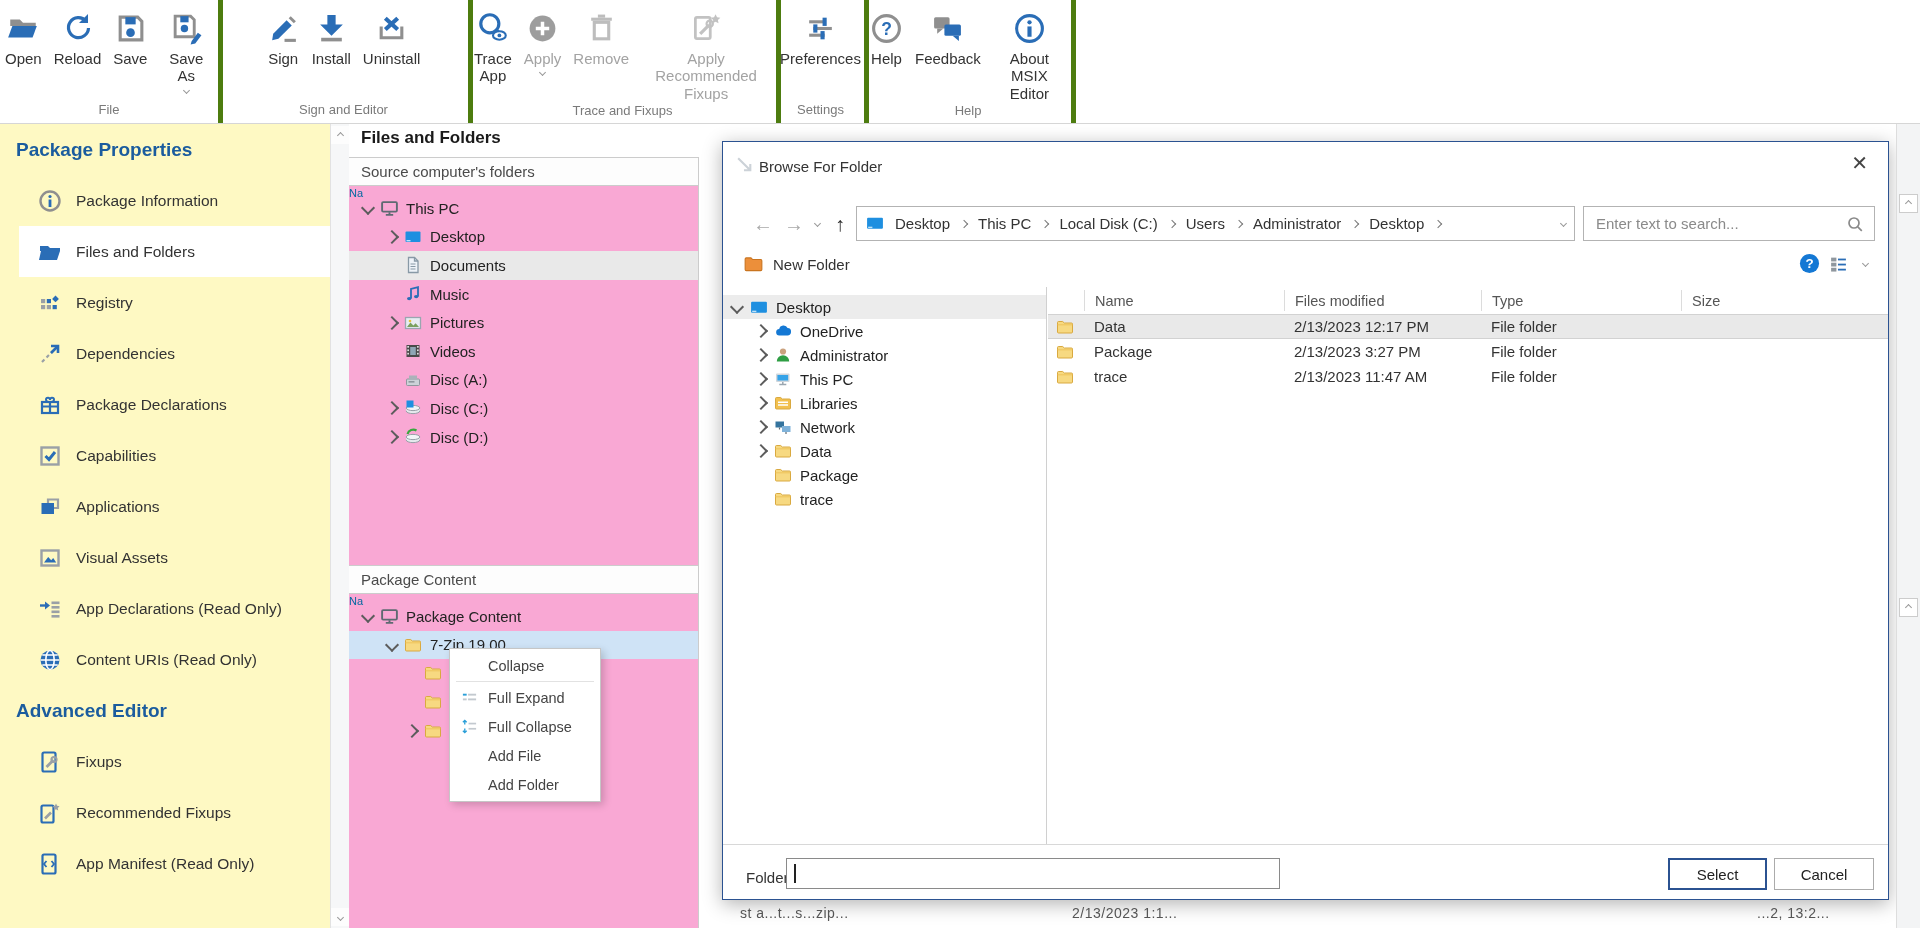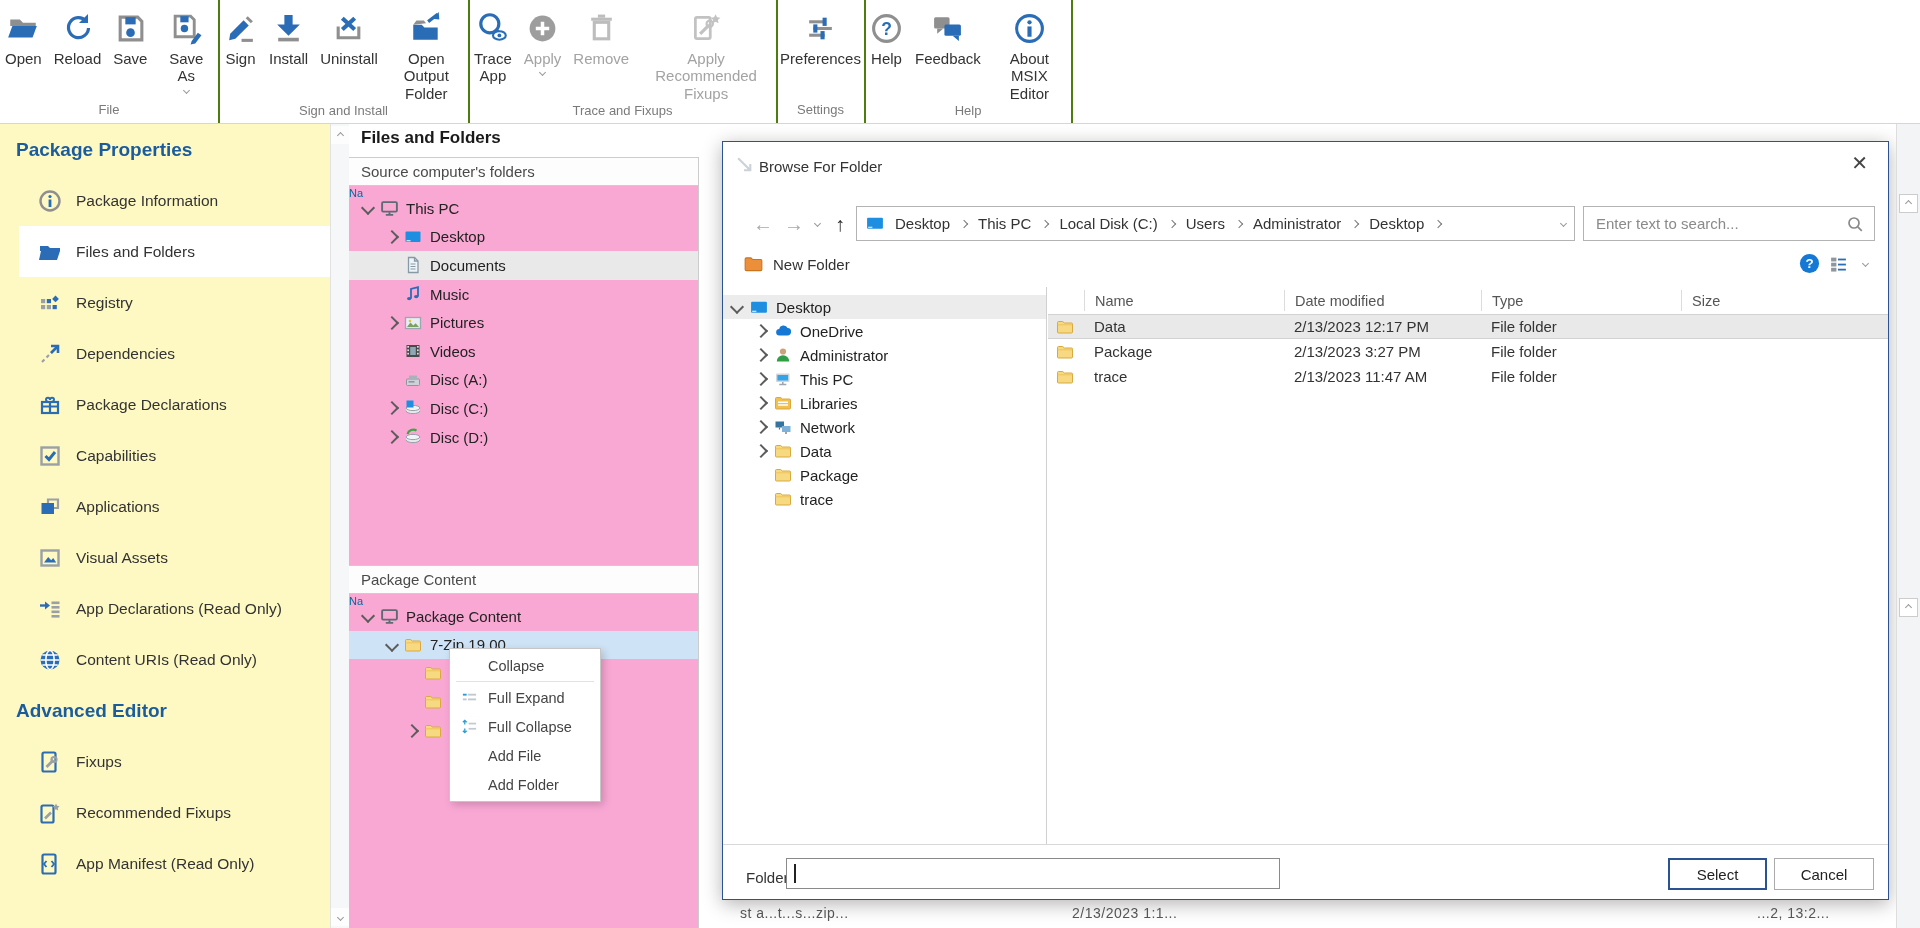--- a/index.html
+++ b/index.html
@@ -11,21 +11,21 @@
 
   
   .cv{display:inline-block;width:8px;height:8px;border-right:2px solid #5c5c5c;border-bottom:2px solid #5c5c5c;
       transform:rotate(-45deg);}
   .cv.down{transform:rotate(45deg);}
   .cv.s{width:5px;height:5px;border-width:1.5px;border-color:#777;}
   .cv.xs{width:4px;height:4px;border-width:1.5px;border-color:#999;}
 
   
   #ribbon{position:absolute;left:0;top:0;width:1920px;height:123px;background:#fff;border-bottom:1px solid #d6d6d6;}
-  .rgroup{position:absolute;top:0;height:123px;border-right:2px solid #4d7c0f;display:flex;flex-direction:column;}
+  .rgroup{position:absolute;top:0;height:123px;border-right:5px solid #4d7c0f;display:flex;flex-direction:column;}
   .rbtns{flex:1;display:flex;justify-content:center;align-items:flex-start;gap:2px;padding-top:7px;}
   .rbtn{display:flex;flex-direction:column;align-items:center;border:none;background:transparent;
         font-size:15px;color:#333;padding:1px 5px;}
   .rbtn .ric{height:40px;display:flex;align-items:center;}
   .rbtn .rlab{text-align:center;white-space:pre-line;line-height:1.15;margin-top:2px;}
   .rbtn.dis{color:#a3a3a3;}
   .glabel{height:21px;text-align:center;font-size:13px;color:#7a7a7a;}
 
   
   #sidebar{position:absolute;left:0;top:124px;width:330px;height:804px;background:#fef9c3;overflow:hidden;}
@@ -454,31 +454,22 @@
           <span class="rlab">Install</span>
           </button>
         <button class="rbtn">
           <span class="ric">
               <svg width="33" height="33">
                 <use href="#s-uninstall"></use>
               </svg>
             </span>
           <span class="rlab">Uninstall</span>
           </button>
-        <button class="rbtn">
-          <span class="ric">
-              <svg width="34" height="34">
-                <use href="#s-output"></use>
-              </svg>
-            </span>
-          <span class="rlab">Open Output
-Folder</span>
-          </button>
-      </div>
-      <div class="glabel">Sign and Install</div>
+      </div>
+      <div class="glabel">Sign and Editor</div>
     </div>
 
     <div class="rgroup" style="left:469px;width:307px">
       <div class="rbtns">
         <button class="rbtn">
           <span class="ric">
               <svg width="34" height="34">
                 <use href="#s-trace"></use>
               </svg>
             </span>
@@ -1029,21 +1020,21 @@
             </svg>
           </span>
         <span>trace</span>
         </div>
     </div>
 
     <div class="dlg-table">
       <div class="thead">
         <div class="th c0" style="border-left:none"></div>
         <div class="th c1">Name</div>
-        <div class="th c2">Date modified</div>
+        <div class="th c2">Files modified</div>
         <div class="th c3">Type</div>
         <div class="th c4">Size</div>
       </div>
       <div class="drow sel">
         <div class="td c0">
             <span>
               <svg width="18" height="18">
                 <use href="#t-folder"></use>
               </svg>
             </span>

